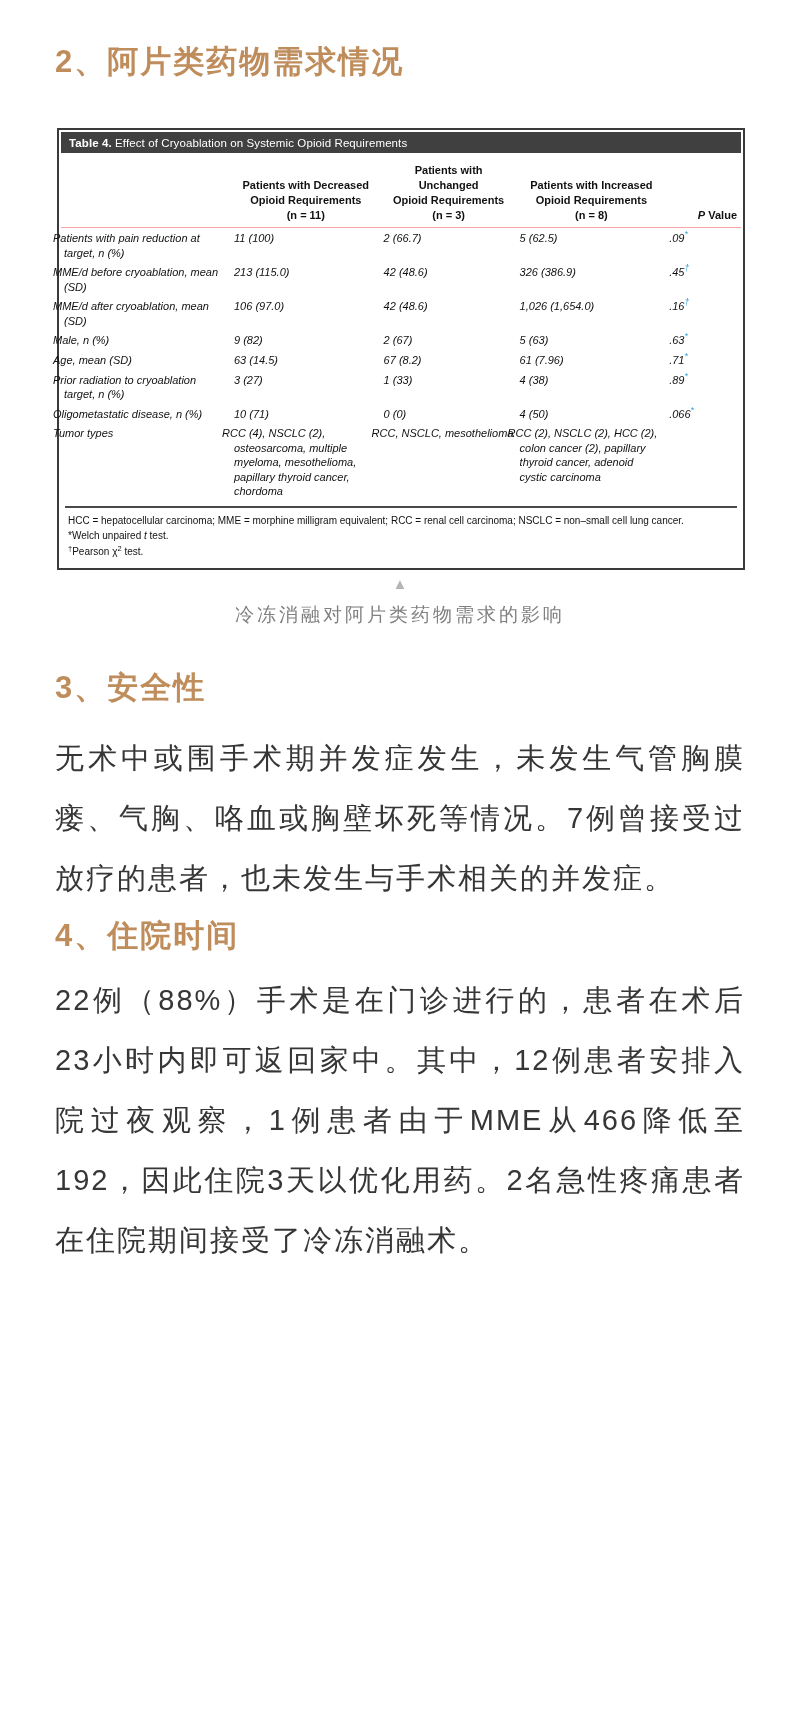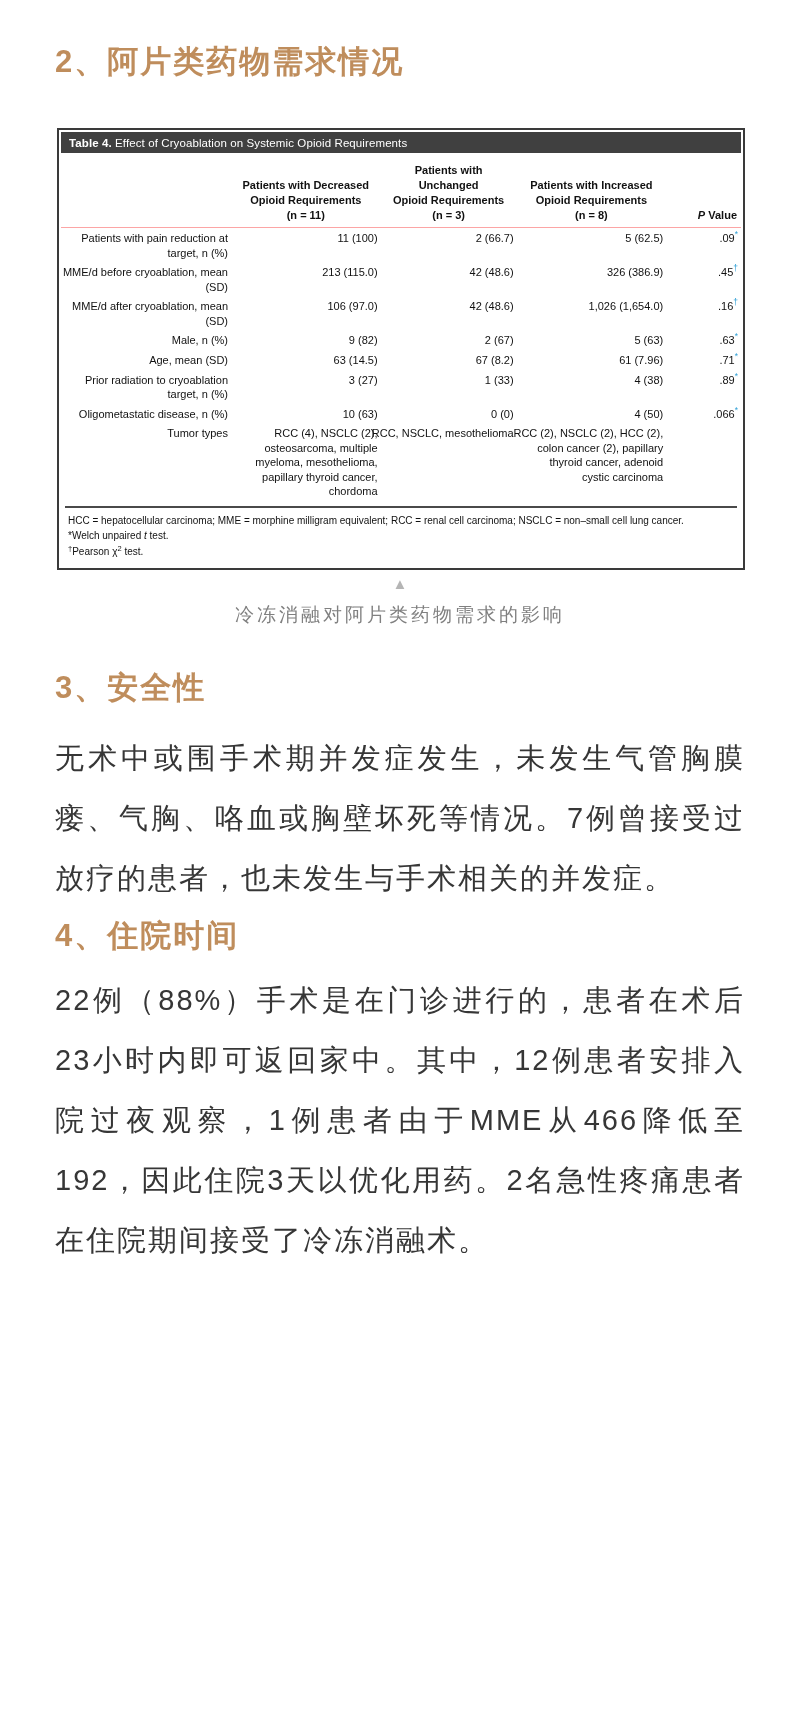--- a/index.html
+++ b/index.html
@@ -67,22 +67,23 @@
     padding:8px 3px 5px 3px;
     white-space:pre-line;
     border-bottom:1px solid #fca5a5;
     line-height:1.35;
   }
   table.optable thead th.p-head { text-align:right; padding-right:4px; white-space:nowrap; }
   table.optable thead th.p-head i { font-style:italic; }
   table.optable td {
     padding:3px 3px 2px 3px;
     vertical-align:top;
-    text-align:right;
+    text-align:left;
     line-height:1.32;
+    font-style:italic;
   }
   td.lbl {
     text-align:left;
     padding-left:14px;
     text-indent:-11px;
   }
   td.pval { text-align:right; padding-right:5px; white-space:nowrap; }
   .mk {
     color:#2e9fd6;
     font-size:8.5px;
@@ -198,21 +199,21 @@
         </tr>
         <tr>
           <td class="lbl">Prior radiation to cryoablation target, n (%)</td>
           <td>3 (27)</td>
           <td>1 (33)</td>
           <td>4 (38)</td>
           <td class="pval"><span>.89</span><span class="mk">*</span></td>
         </tr>
         <tr>
           <td class="lbl">Oligometastatic disease, n (%)</td>
-          <td>10 (63)</td>
+          <td>10 (71)</td>
           <td>0 (0)</td>
           <td>4 (50)</td>
           <td class="pval"><span>.066</span><span class="mk">*</span></td>
         </tr>
         <tr>
           <td class="lbl">Tumor types</td>
           <td class="tumor">RCC (4), NSCLC (2), osteosarcoma, multiple myeloma, mesothelioma, papillary thyroid cancer, chordoma</td>
           <td class="tumor">RCC, NSCLC, mesothelioma</td>
           <td class="tumor">RCC (2), NSCLC (2), HCC (2), colon cancer (2), papillary thyroid cancer, adenoid cystic carcinoma</td>
           <td class="pval"><span></span></td>

